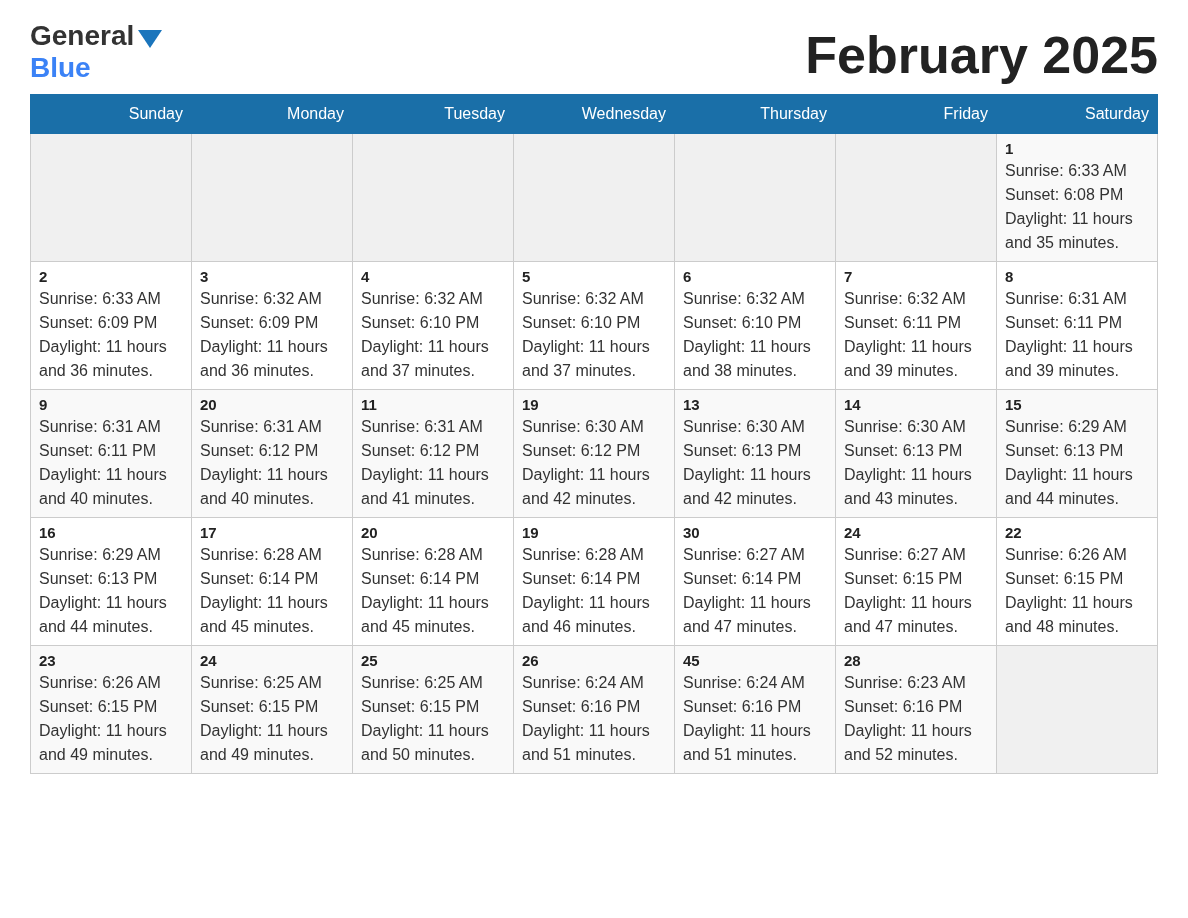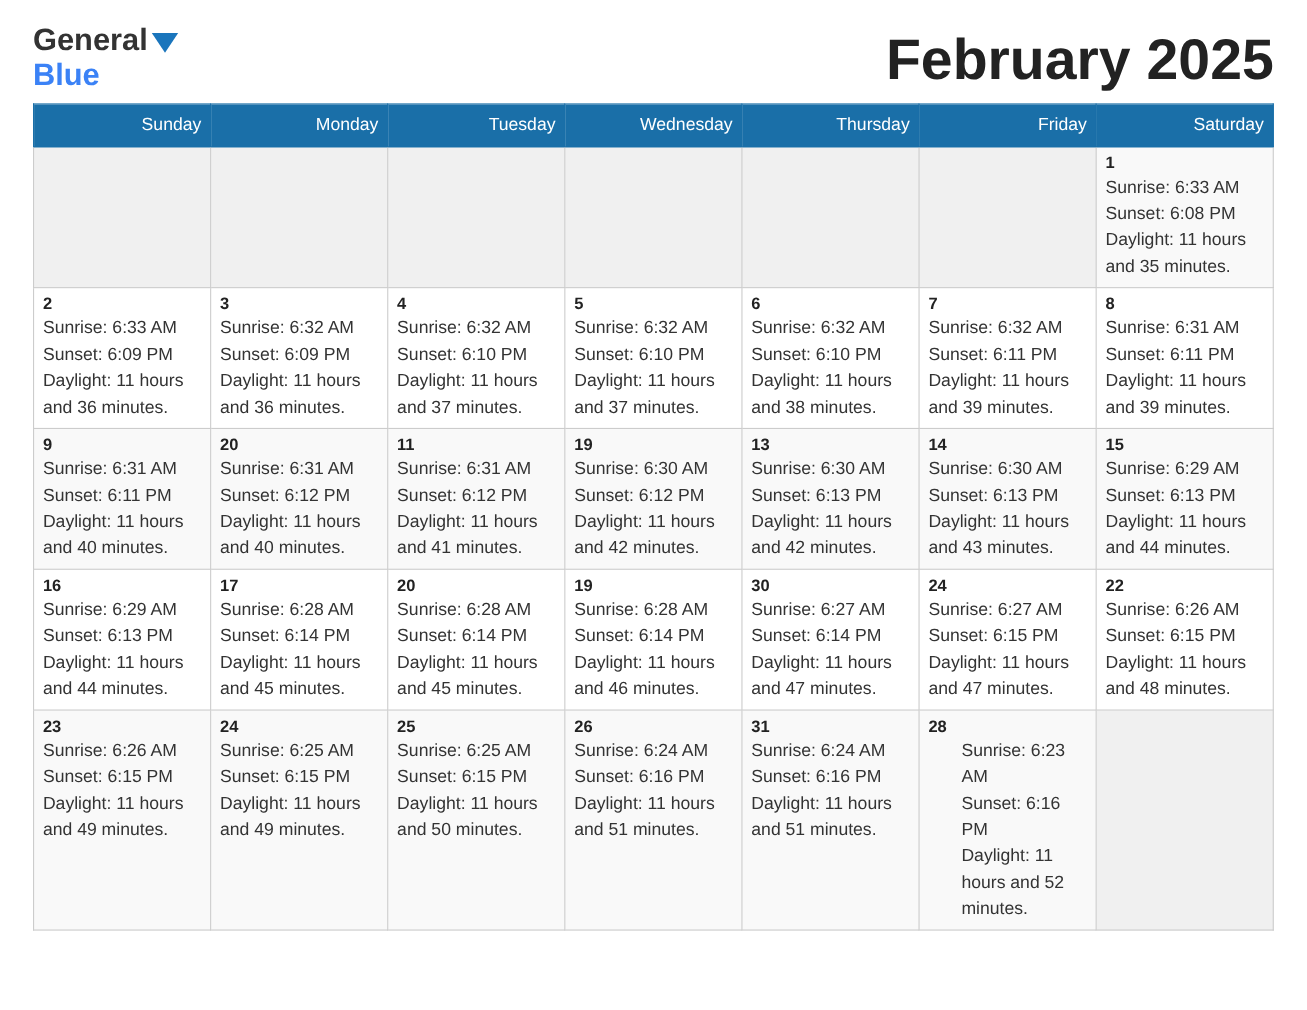--- a/index.html
+++ b/index.html
@@ -294,27 +294,27 @@
 Sunset: 6:15 PM
 Daylight: 11 hours and 50 minutes.</div>
         </td>
         <td>
           <span class="day-num">26</span>
           <div class="day-info" style="white-space: pre-line;">Sunrise: 6:24 AM
 Sunset: 6:16 PM
 Daylight: 11 hours and 51 minutes.</div>
         </td>
         <td>
-          <span class="day-num">31</span>
+          <span class="day-num">45</span>
           <div class="day-info" style="white-space: pre-line;">Sunrise: 6:24 AM
 Sunset: 6:16 PM
 Daylight: 11 hours and 51 minutes.</div>
         </td>
         <td>
           <span class="day-num">28</span>
-          <div class="day-info" style="white-space: pre-line; margin-left: 30px;">Sunrise: 6:23 AM
+          <div class="day-info" style="white-space: pre-line;">Sunrise: 6:23 AM
 Sunset: 6:16 PM
 Daylight: 11 hours and 52 minutes.</div>
         </td>
         <td class="empty-cell"></td>
       </tr>
     </tbody>
 </table>
 
 </body></html>

